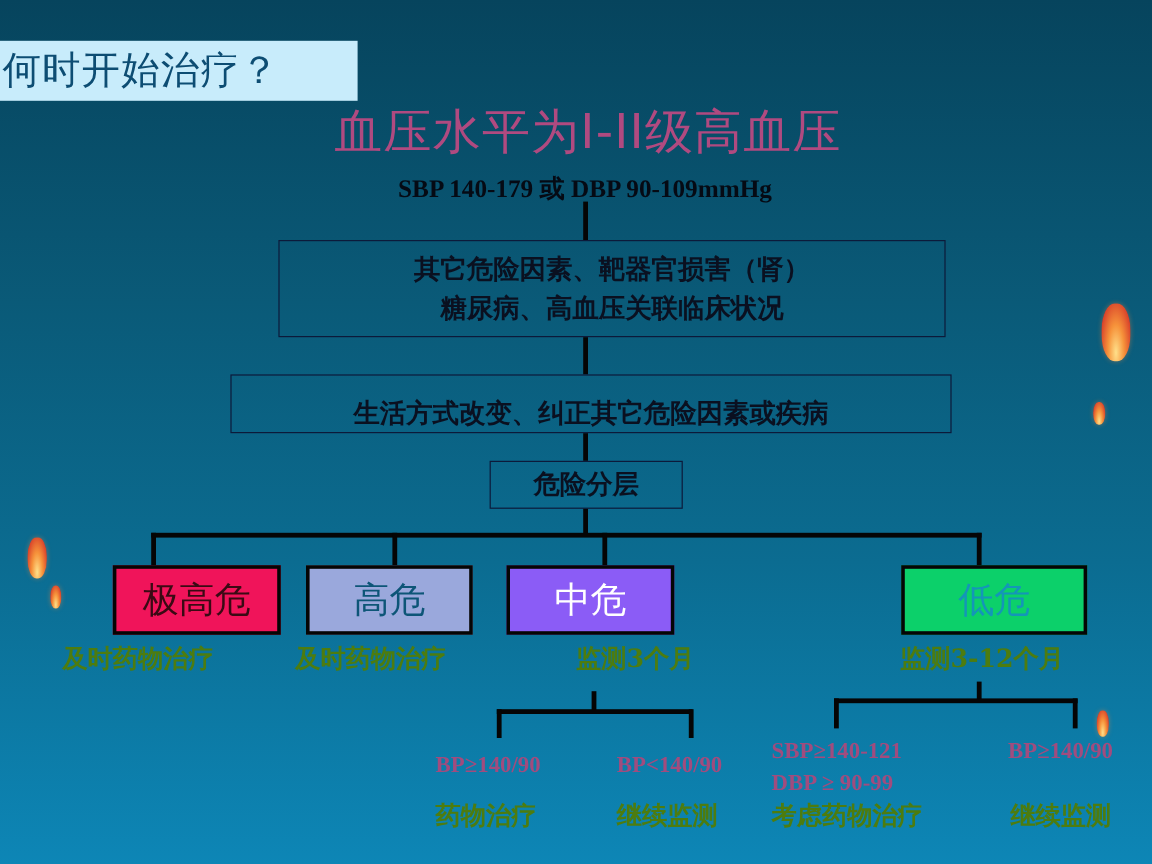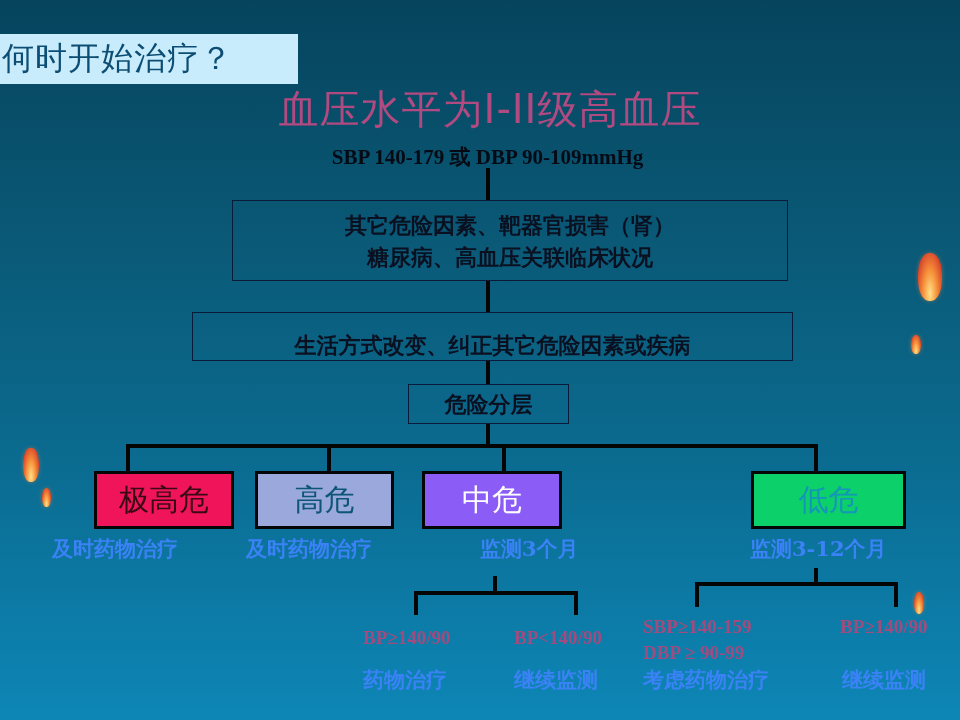--- a/index.html
+++ b/index.html
@@ -32,21 +32,21 @@
     display:flex; flex-direction:column; align-items:center; justify-content:center;
     color:#0a1020; font-weight:bold; font-size:22px; line-height:32px;
   }
   .vline { background:#050505; width:4px; }
   .hline { background:#050505; height:4px; }
   .risk {
     border:3px solid #050505; box-sizing:border-box;
     display:flex; align-items:center; justify-content:center;
     font-family:"DejaVu Sans","Liberation Sans",sans-serif; font-size:30px;
   }
-  .lbl { font-weight:bold; font-size:21px; color:#3b82f6; white-space:nowrap; }
+  .lbl { font-weight:bold; font-size:21px; color:#4d7c0f; white-space:nowrap; }
   .cond { font-family:"Liberation Serif","DejaVu Serif",serif; font-weight:bold; font-size:19px; color:#a14c7e; white-space:nowrap; line-height:25px; }
   .lantern {
     border-radius:45%;
     background: radial-gradient(ellipse at 50% 85%, #ffe08a 0%, #f6923a 40%, #d8402a 80%, #b8302a 100%);
     box-shadow:0 0 4px rgba(255,140,60,0.4);
   }
 </style>
 </head>
 <body>
 
@@ -108,21 +108,21 @@
 <div class="abs cond" style="left:363px;top:625px;">BP≥140/90</div>
 <div class="abs cond" style="left:514px;top:625px;">BP&lt;140/90</div>
 <div class="abs lbl" style="left:363px;top:666px;">药物治疗</div>
 <div class="abs lbl" style="left:514px;top:666px;">继续监测</div>
 
 <div class="abs vline" style="left:814px;top:568px;height:16px;"></div>
 <div class="abs hline" style="left:695px;top:582px;width:203px;"></div>
 <div class="abs vline" style="left:695px;top:582px;height:25px;"></div>
 <div class="abs vline" style="left:894px;top:582px;height:25px;"></div>
 
-<div class="abs cond" style="left:643px;top:614px;">SBP≥140-159</div>
+<div class="abs cond" style="left:643px;top:614px;">SBP≥140-121</div>
 <div class="abs cond" style="left:643px;top:640px;">DBP ≥ 90-99</div>
 <div class="abs cond" style="left:840px;top:614px;">BP≥140/90</div>
 <div class="abs lbl" style="left:643px;top:666px;">考虑药物治疗</div>
 <div class="abs lbl" style="left:842px;top:666px;">继续监测</div>
 
 <div class="abs lantern" style="left:918px;top:253px;width:24px;height:48px;"></div>
 <div class="abs lantern" style="left:911px;top:335px;width:10px;height:19px;"></div>
 <div class="abs lantern" style="left:23px;top:448px;width:16px;height:34px;"></div>
 <div class="abs lantern" style="left:42px;top:488px;width:9px;height:19px;"></div>
 <div class="abs lantern" style="left:914px;top:592px;width:10px;height:22px;"></div>

